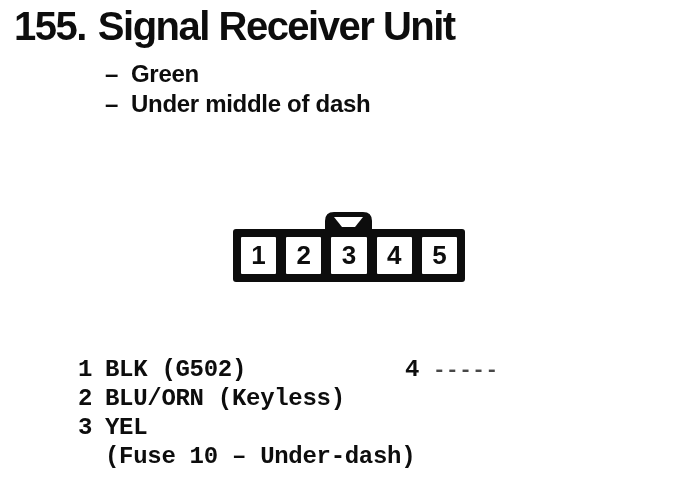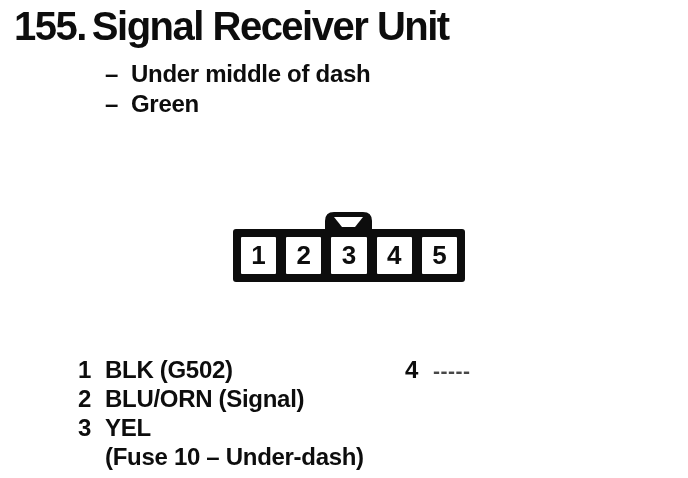--- a/index.html
+++ b/index.html
@@ -25,21 +25,21 @@
     top: 4px;
     margin: 0;
     font-size: 40px;
     font-weight: 700;
     letter-spacing: -1.5px;
     white-space: nowrap;
     color: #0d0d0d;
   }
   .title .section-number {
     display: inline-block;
-    margin-right: 6px;
+    margin-right: 12px;
   }
 
   
   .notes {
     position: absolute;
     left: 105px;
     top: 59px;
     font-size: 24px;
     font-weight: 700;
     letter-spacing: -0.3px;
@@ -102,21 +102,21 @@
     position: absolute;
     top: 355px;
     font-size: 24px;
     font-weight: 700;
     letter-spacing: -0.3px;
     line-height: 29px;
     white-space: nowrap;
   }
   .pinout-column.left  { left: 78px;  }
   .pinout-column.right { left: 405px; }
-  .pin-row { display: block; }
+  .pin-row { display: block; font-family: Liberation Mono, monospace; }
   .pin-num {
     display: inline-block;
     width: 27px;
   }
   .pinout-column.right .pin-num { width: 28px; }
   .not-used {
     color: #474747;
     font-size: 21px;
     letter-spacing: 0.5px;
   }
@@ -124,41 +124,41 @@
 </head>
 <body>
 
 <div class="page">
 
   <h1 class="title">
     <span class="section-number">155.</span><span>Signal Receiver Unit</span>
   </h1>
 
   <div class="notes">
+      <div class="note-line"><span class="note-bullet">–</span><span class="note-text">Green</span></div>
       <div class="note-line"><span class="note-bullet">–</span><span class="note-text">Under middle of dash</span></div>
-      <div class="note-line"><span class="note-bullet">–</span><span class="note-text">Green</span></div>
     </div>
 
   <div class="connector-area">
     <svg class="connector-latch" viewBox="0 0 55 26" xmlns="http://www.w3.org/2000/svg">
       <path d="M4 26 L4 13 Q4 4 13 4 L42 4 Q51 4 51 13 L51 26 Z" fill="#0d0d0d"></path>
       <path d="M13 9 L42 9 L34 19 L21 19 Z" fill="#ffffff"></path>
     </svg>
     <div class="connector-box">
         <div class="pin-cell">1</div>
         <div class="pin-cell">2</div>
         <div class="pin-cell">3</div>
         <div class="pin-cell">4</div>
         <div class="pin-cell">5</div>
       </div>
   </div>
 
   <div class="pinout-column left">
       <div class="pin-row"><span class="pin-num">1</span><span class="pin-label">BLK (G502)</span></div>
-      <div class="pin-row"><span class="pin-num">2</span><span class="pin-label">BLU/ORN (Signal)</span></div>
+      <div class="pin-row"><span class="pin-num">2</span><span class="pin-label">BLU/ORN (Keyless)</span></div>
       <div class="pin-row"><span class="pin-num">3</span><span class="pin-label">YEL</span></div>
       <div class="pin-row"><span class="pin-num"></span><span class="pin-label">(Fuse 10 – Under-dash)</span></div>
     </div>
   <div class="pinout-column right">
       <div class="pin-row"><span class="pin-num">4</span><span class="pin-label not-used">-----</span></div>
     </div>
 
 </div>
 
 </body></html>

